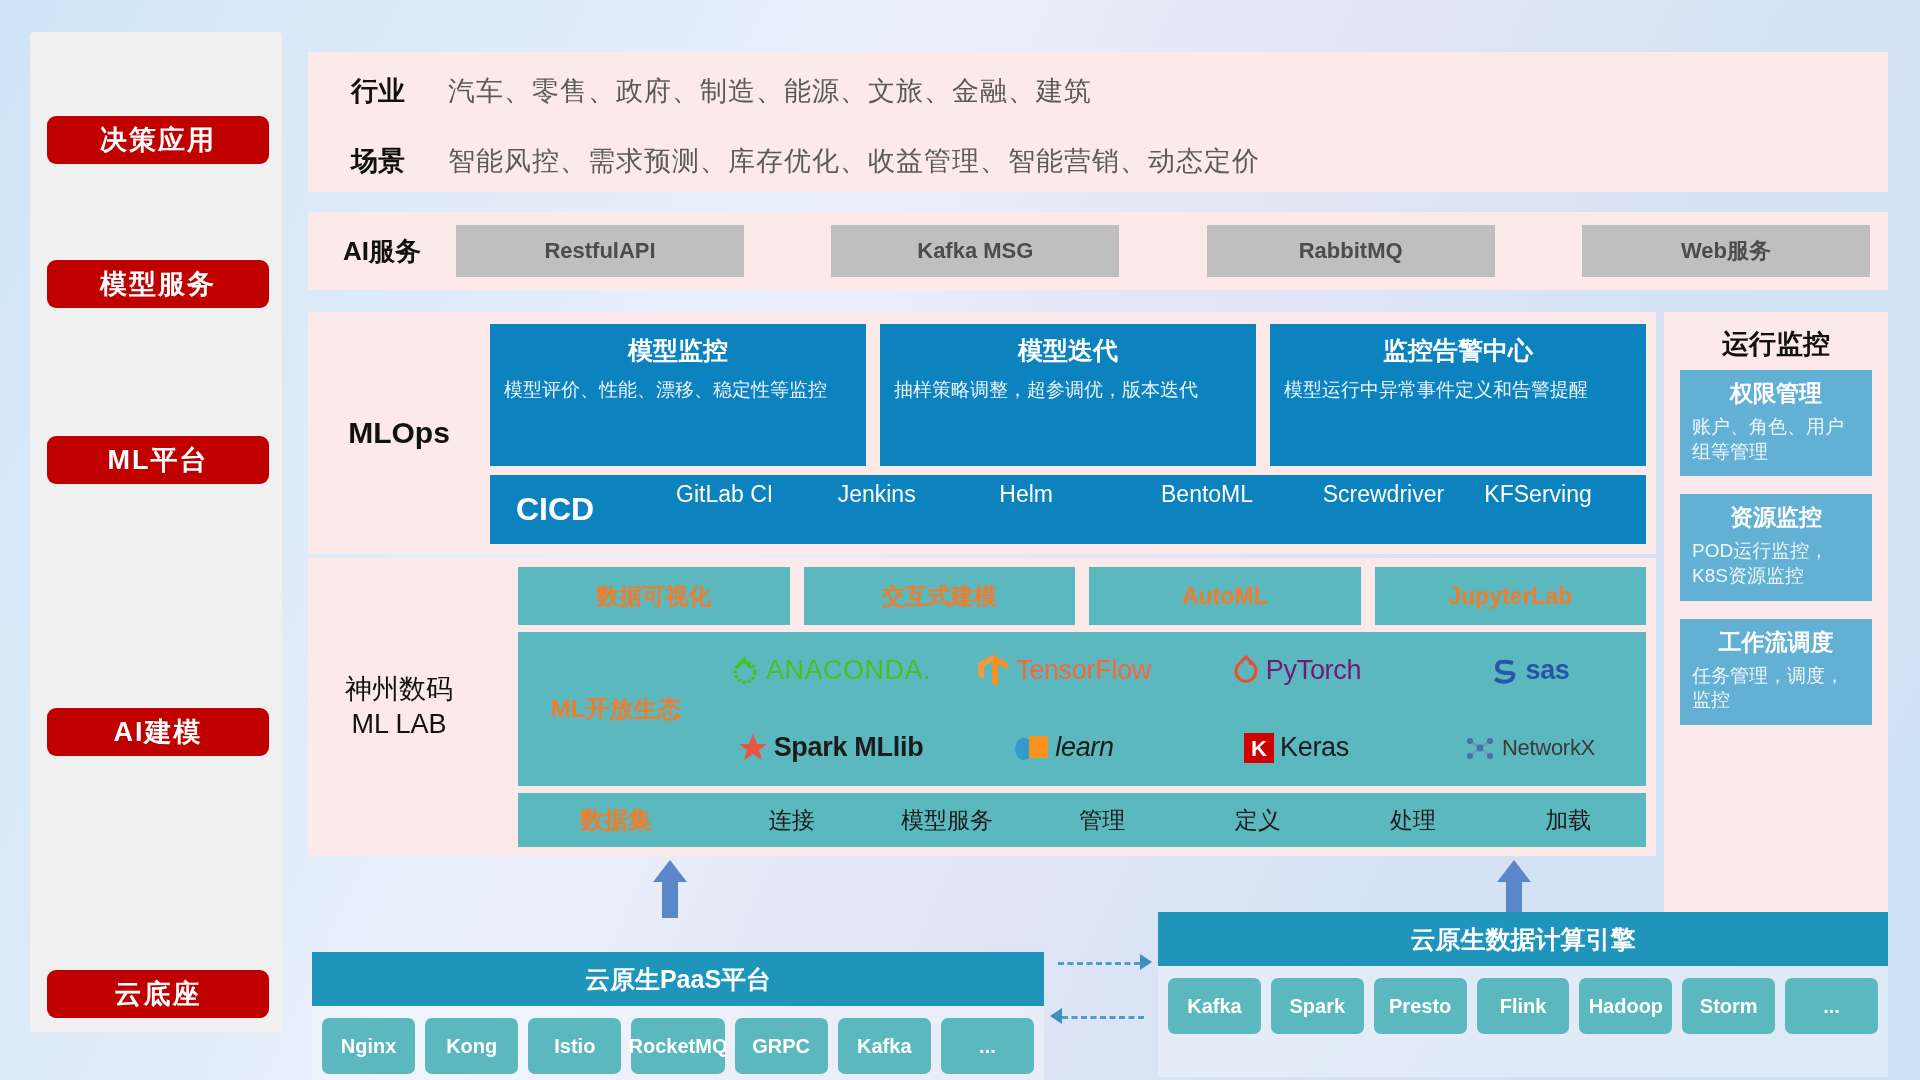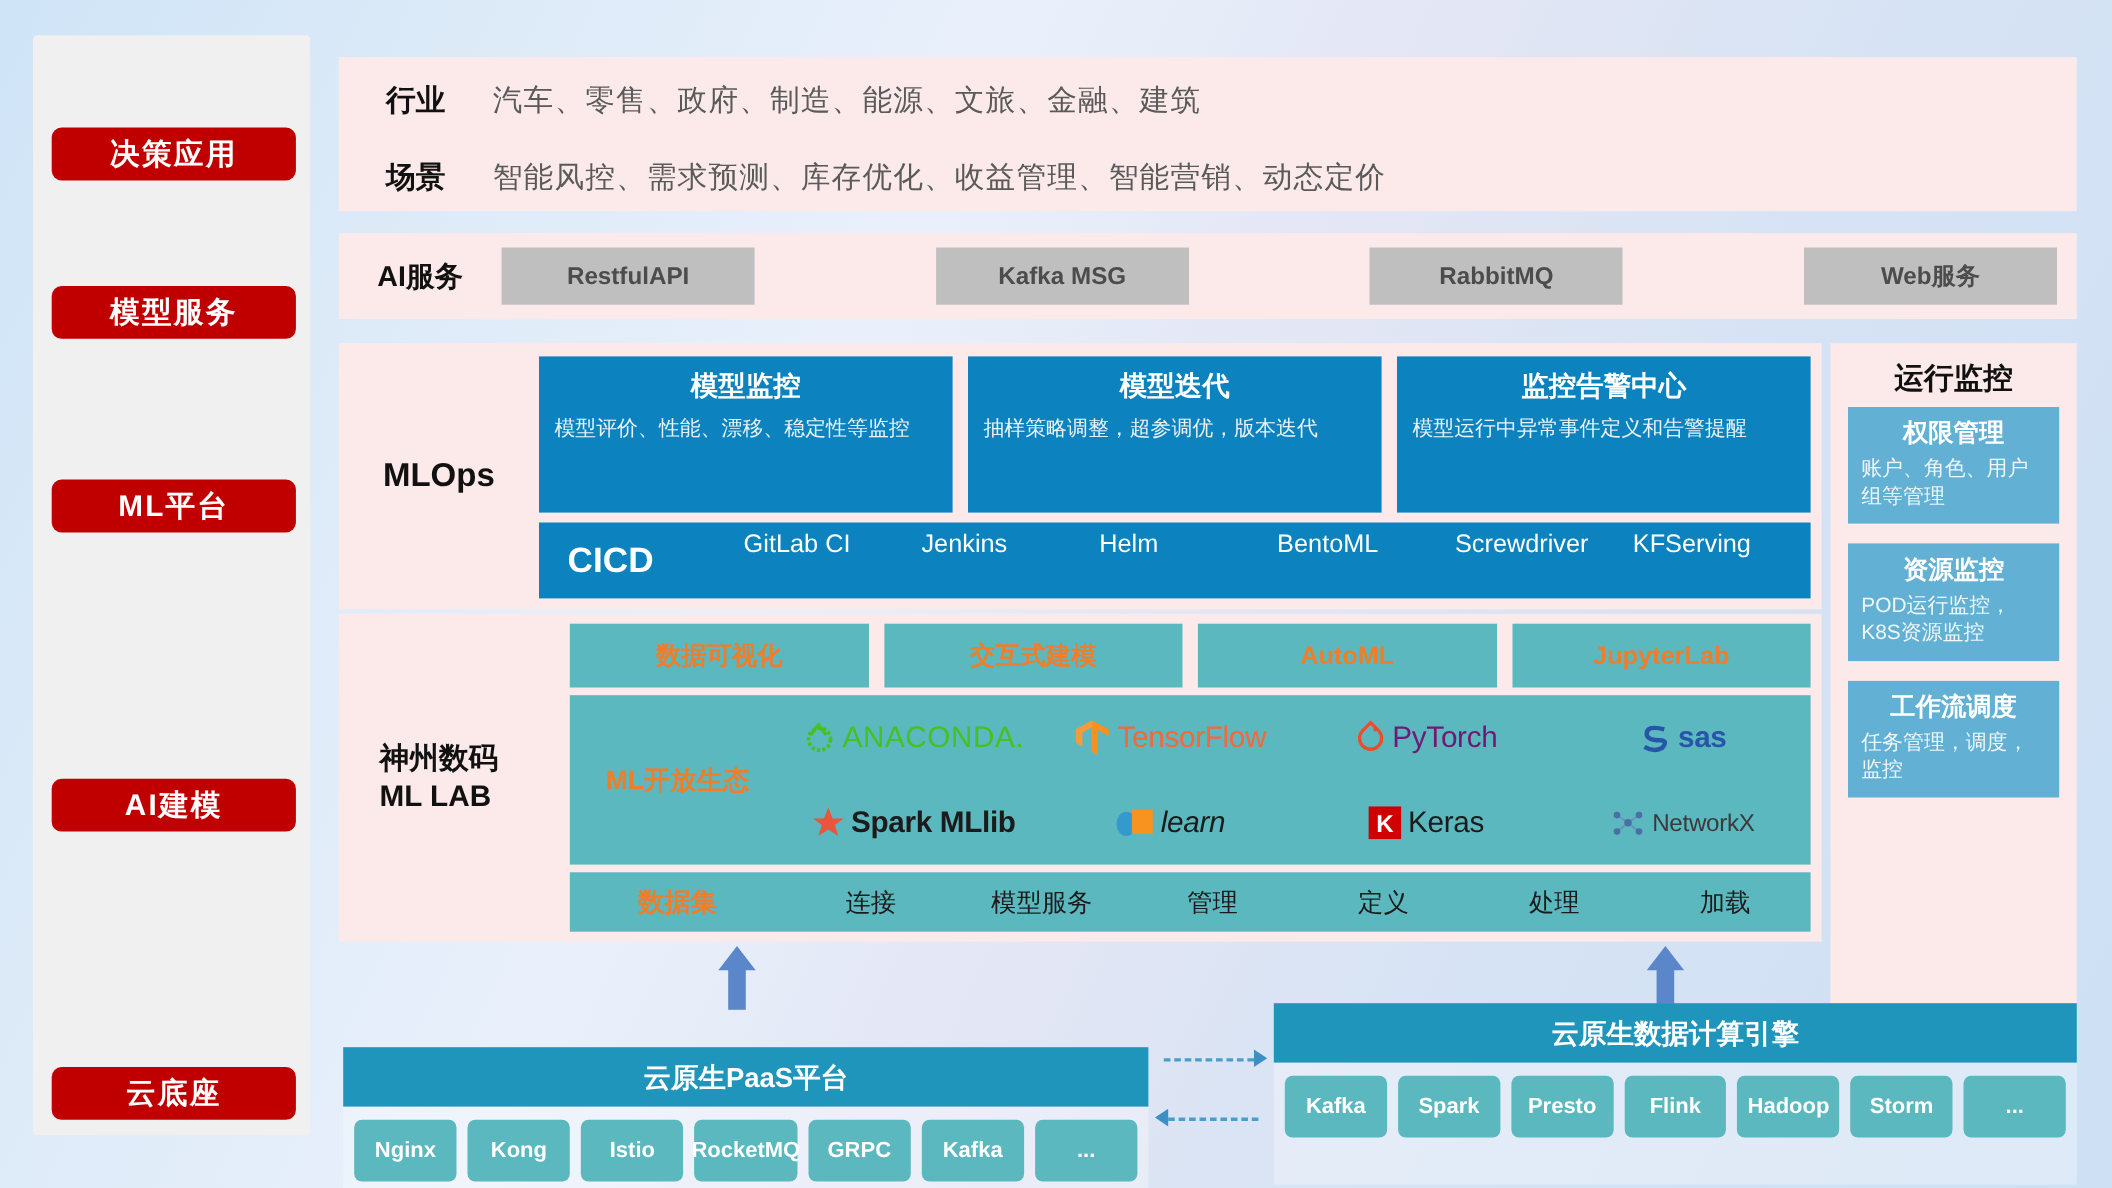--- a/index.html
+++ b/index.html
@@ -39,21 +39,21 @@
     width:140px;text-align:center;font-size:27px;font-weight:bold;color:#111;
     flex:0 0 140px;
   }
   .ind-values{font-size:27px;color:#5a5a5a;letter-spacing:1px;}
 
   
   .row-ai{left:308px;top:212px;width:1580px;height:78px;display:flex;align-items:center;}
   .ai-label{flex:0 0 148px;text-align:center;font-size:26px;font-weight:bold;color:#111;}
   .ai-boxes{flex:1;display:flex;gap:0;justify-content:space-between;padding-right:18px;}
   .ai-box{
-    width:230px;height:52px;background:#bfbfbf;color:#4c4c4c;
+    width:288px;height:52px;background:#bfbfbf;color:#4c4c4c;
     display:flex;align-items:center;justify-content:center;
     font-size:22px;font-weight:bold;
   }
 
   
   .row-mlops{left:308px;top:312px;width:1348px;height:242px;}
   .mlops-inner{display:flex;height:100%;}
   .mlops-label{flex:0 0 182px;display:flex;align-items:center;justify-content:center;
     font-size:30px;font-weight:bold;color:#111;}
   .mlops-right{flex:1;display:flex;flex-direction:column;padding:12px 10px 10px 0;gap:9px;}
@@ -72,21 +72,21 @@
   .cicd-item{
     flex:1;font-size:23px;line-height:1.15;overflow:hidden;height:56px;
     padding-right:6px;box-sizing:border-box;
   }
 
   
   .row-mllab{left:308px;top:558px;width:1348px;height:298px;}
   .mllab-inner{display:flex;height:100%;}
   .mllab-label{
     flex:0 0 182px;display:flex;align-items:center;justify-content:center;
-    font-size:27px;font-weight:bold;color:#111;text-align:left;line-height:1.3;
+    font-size:27px;font-weight:normal;color:#111;text-align:center;line-height:1.3;
   }
   .mllab-right{flex:1;display:flex;flex-direction:column;padding:9px 10px 9px 0;gap:7px;margin-left:28px;}
   .tools-row{display:flex;gap:14px;height:58px;}
   .tool-chip{
     flex:1;background:#5bb8bf;display:flex;align-items:center;justify-content:center;
     color:#f07d2a;font-size:23px;font-weight:bold;
   }
   .eco-row{flex:1;background:#5bb8bf;display:flex;align-items:center;}
   .eco-label{
     flex:0 0 196px;text-align:center;color:#f07d2a;font-size:24px;font-weight:bold;

